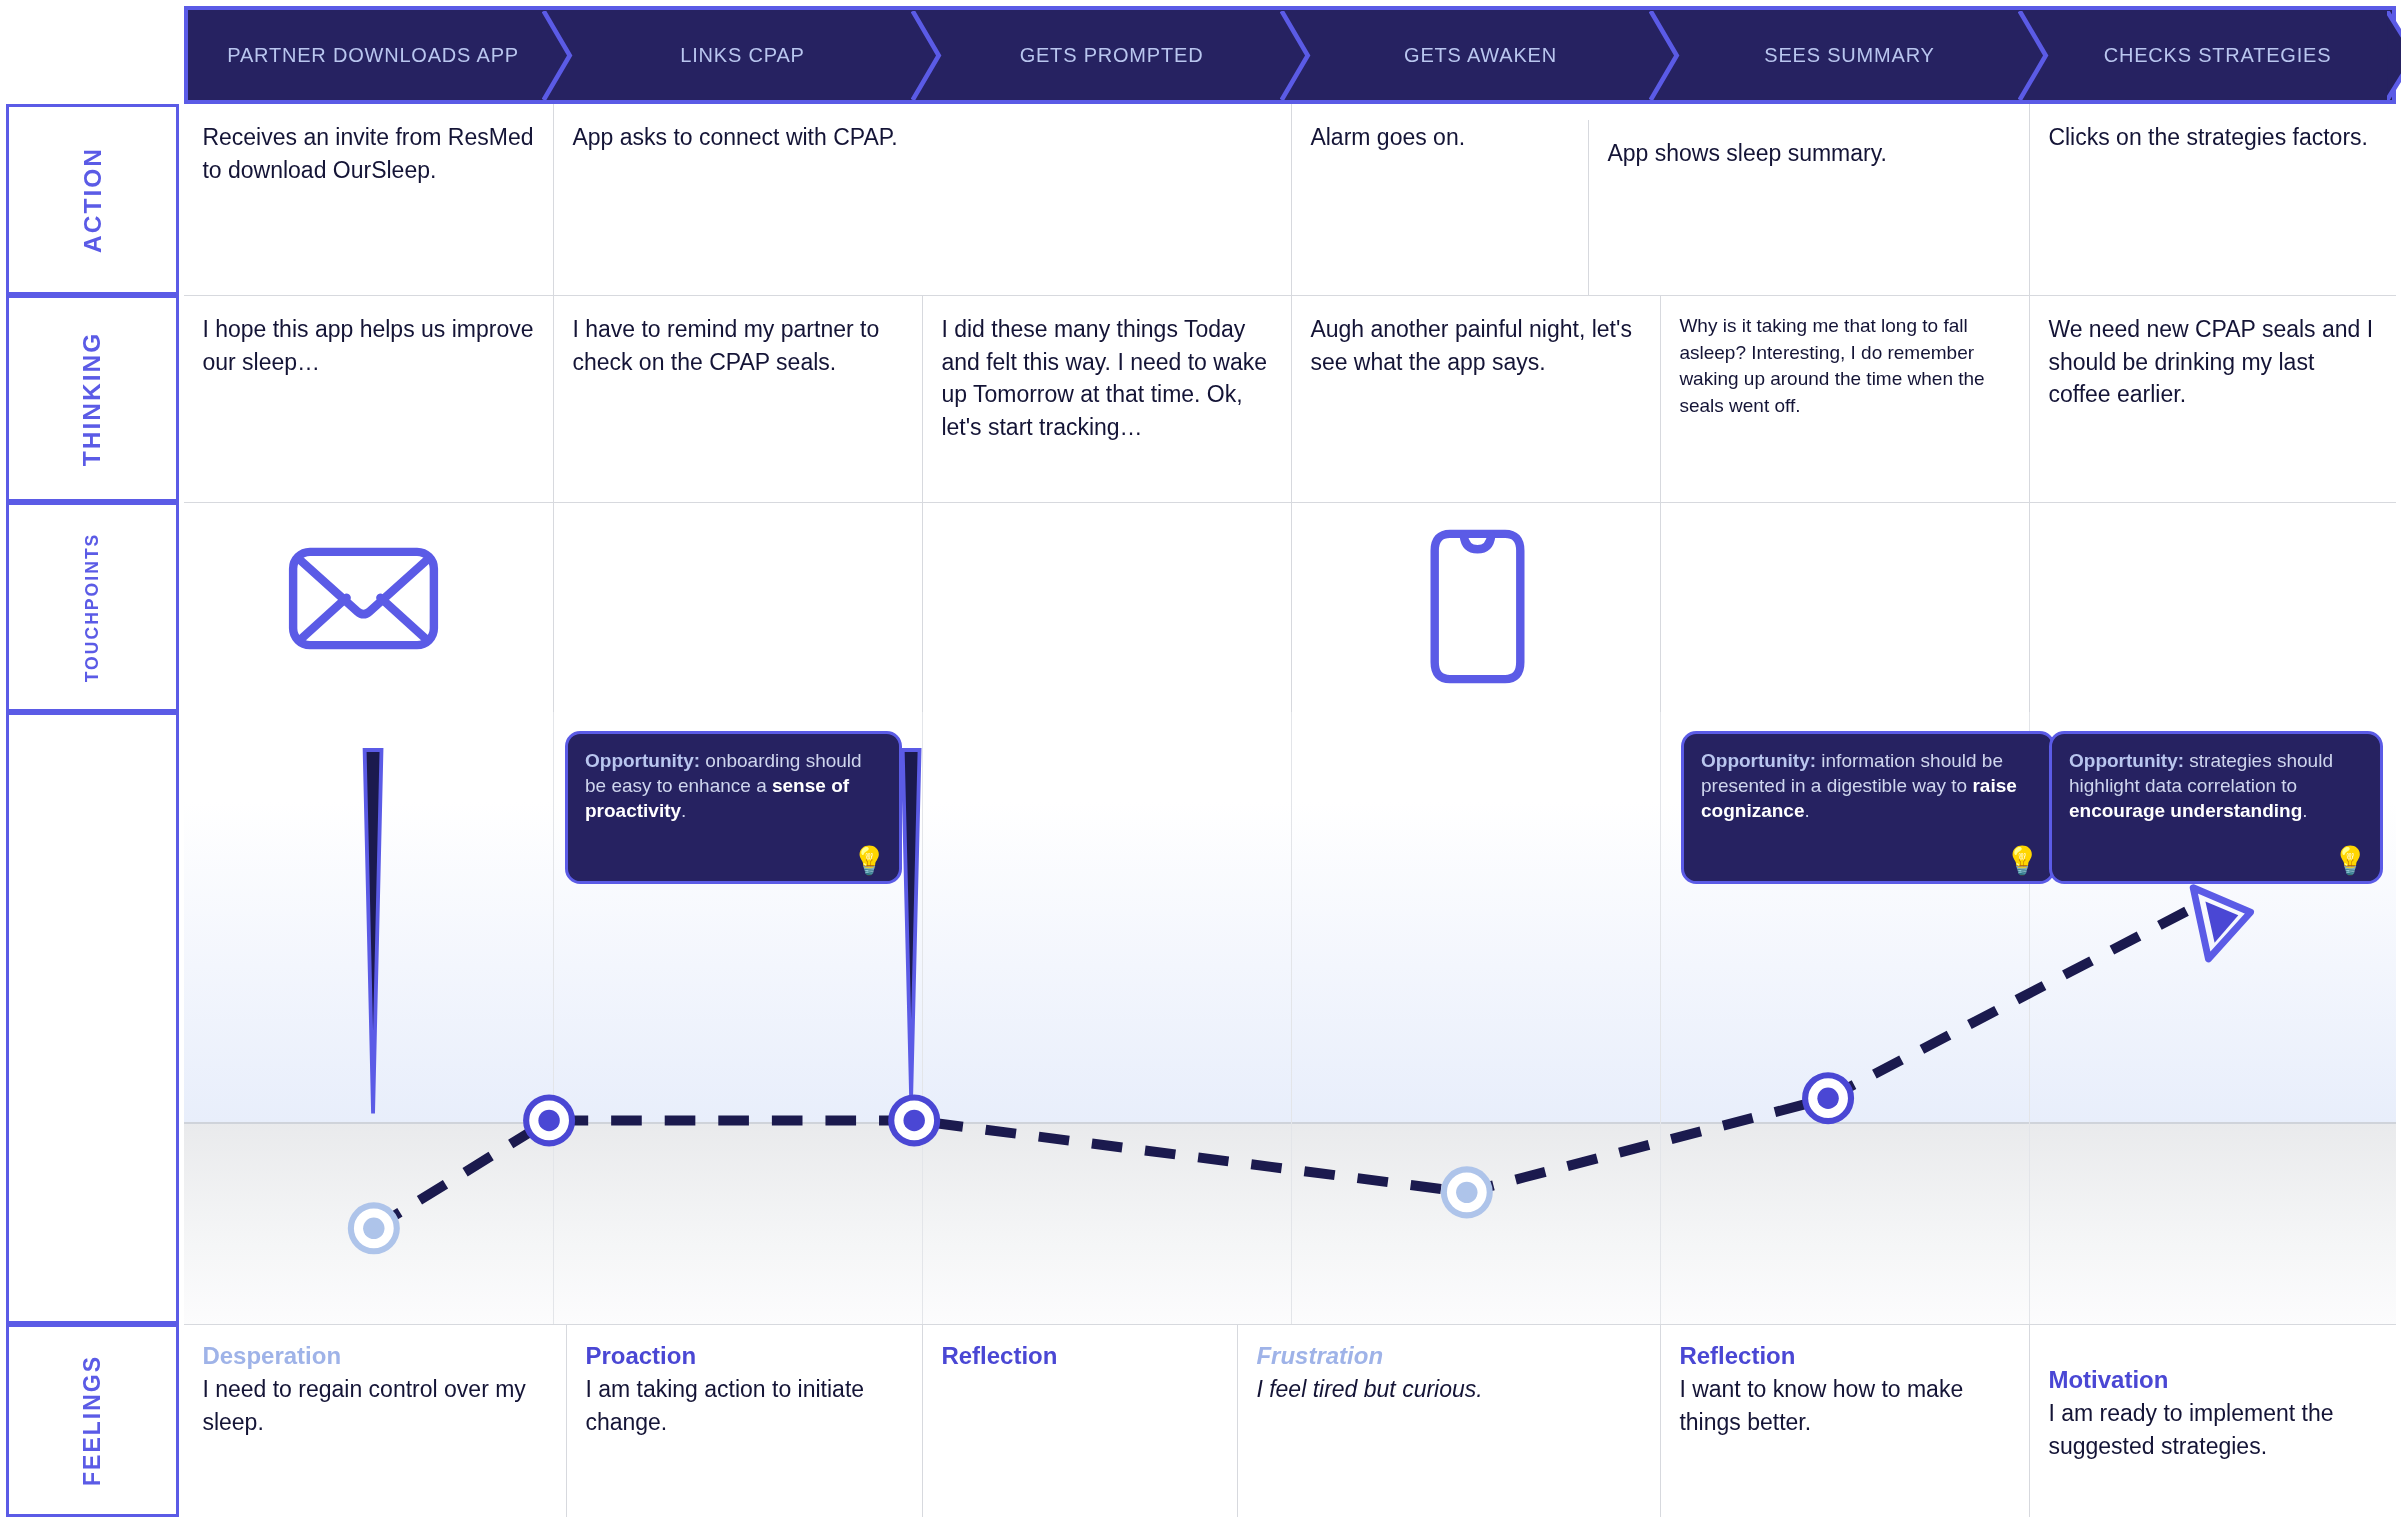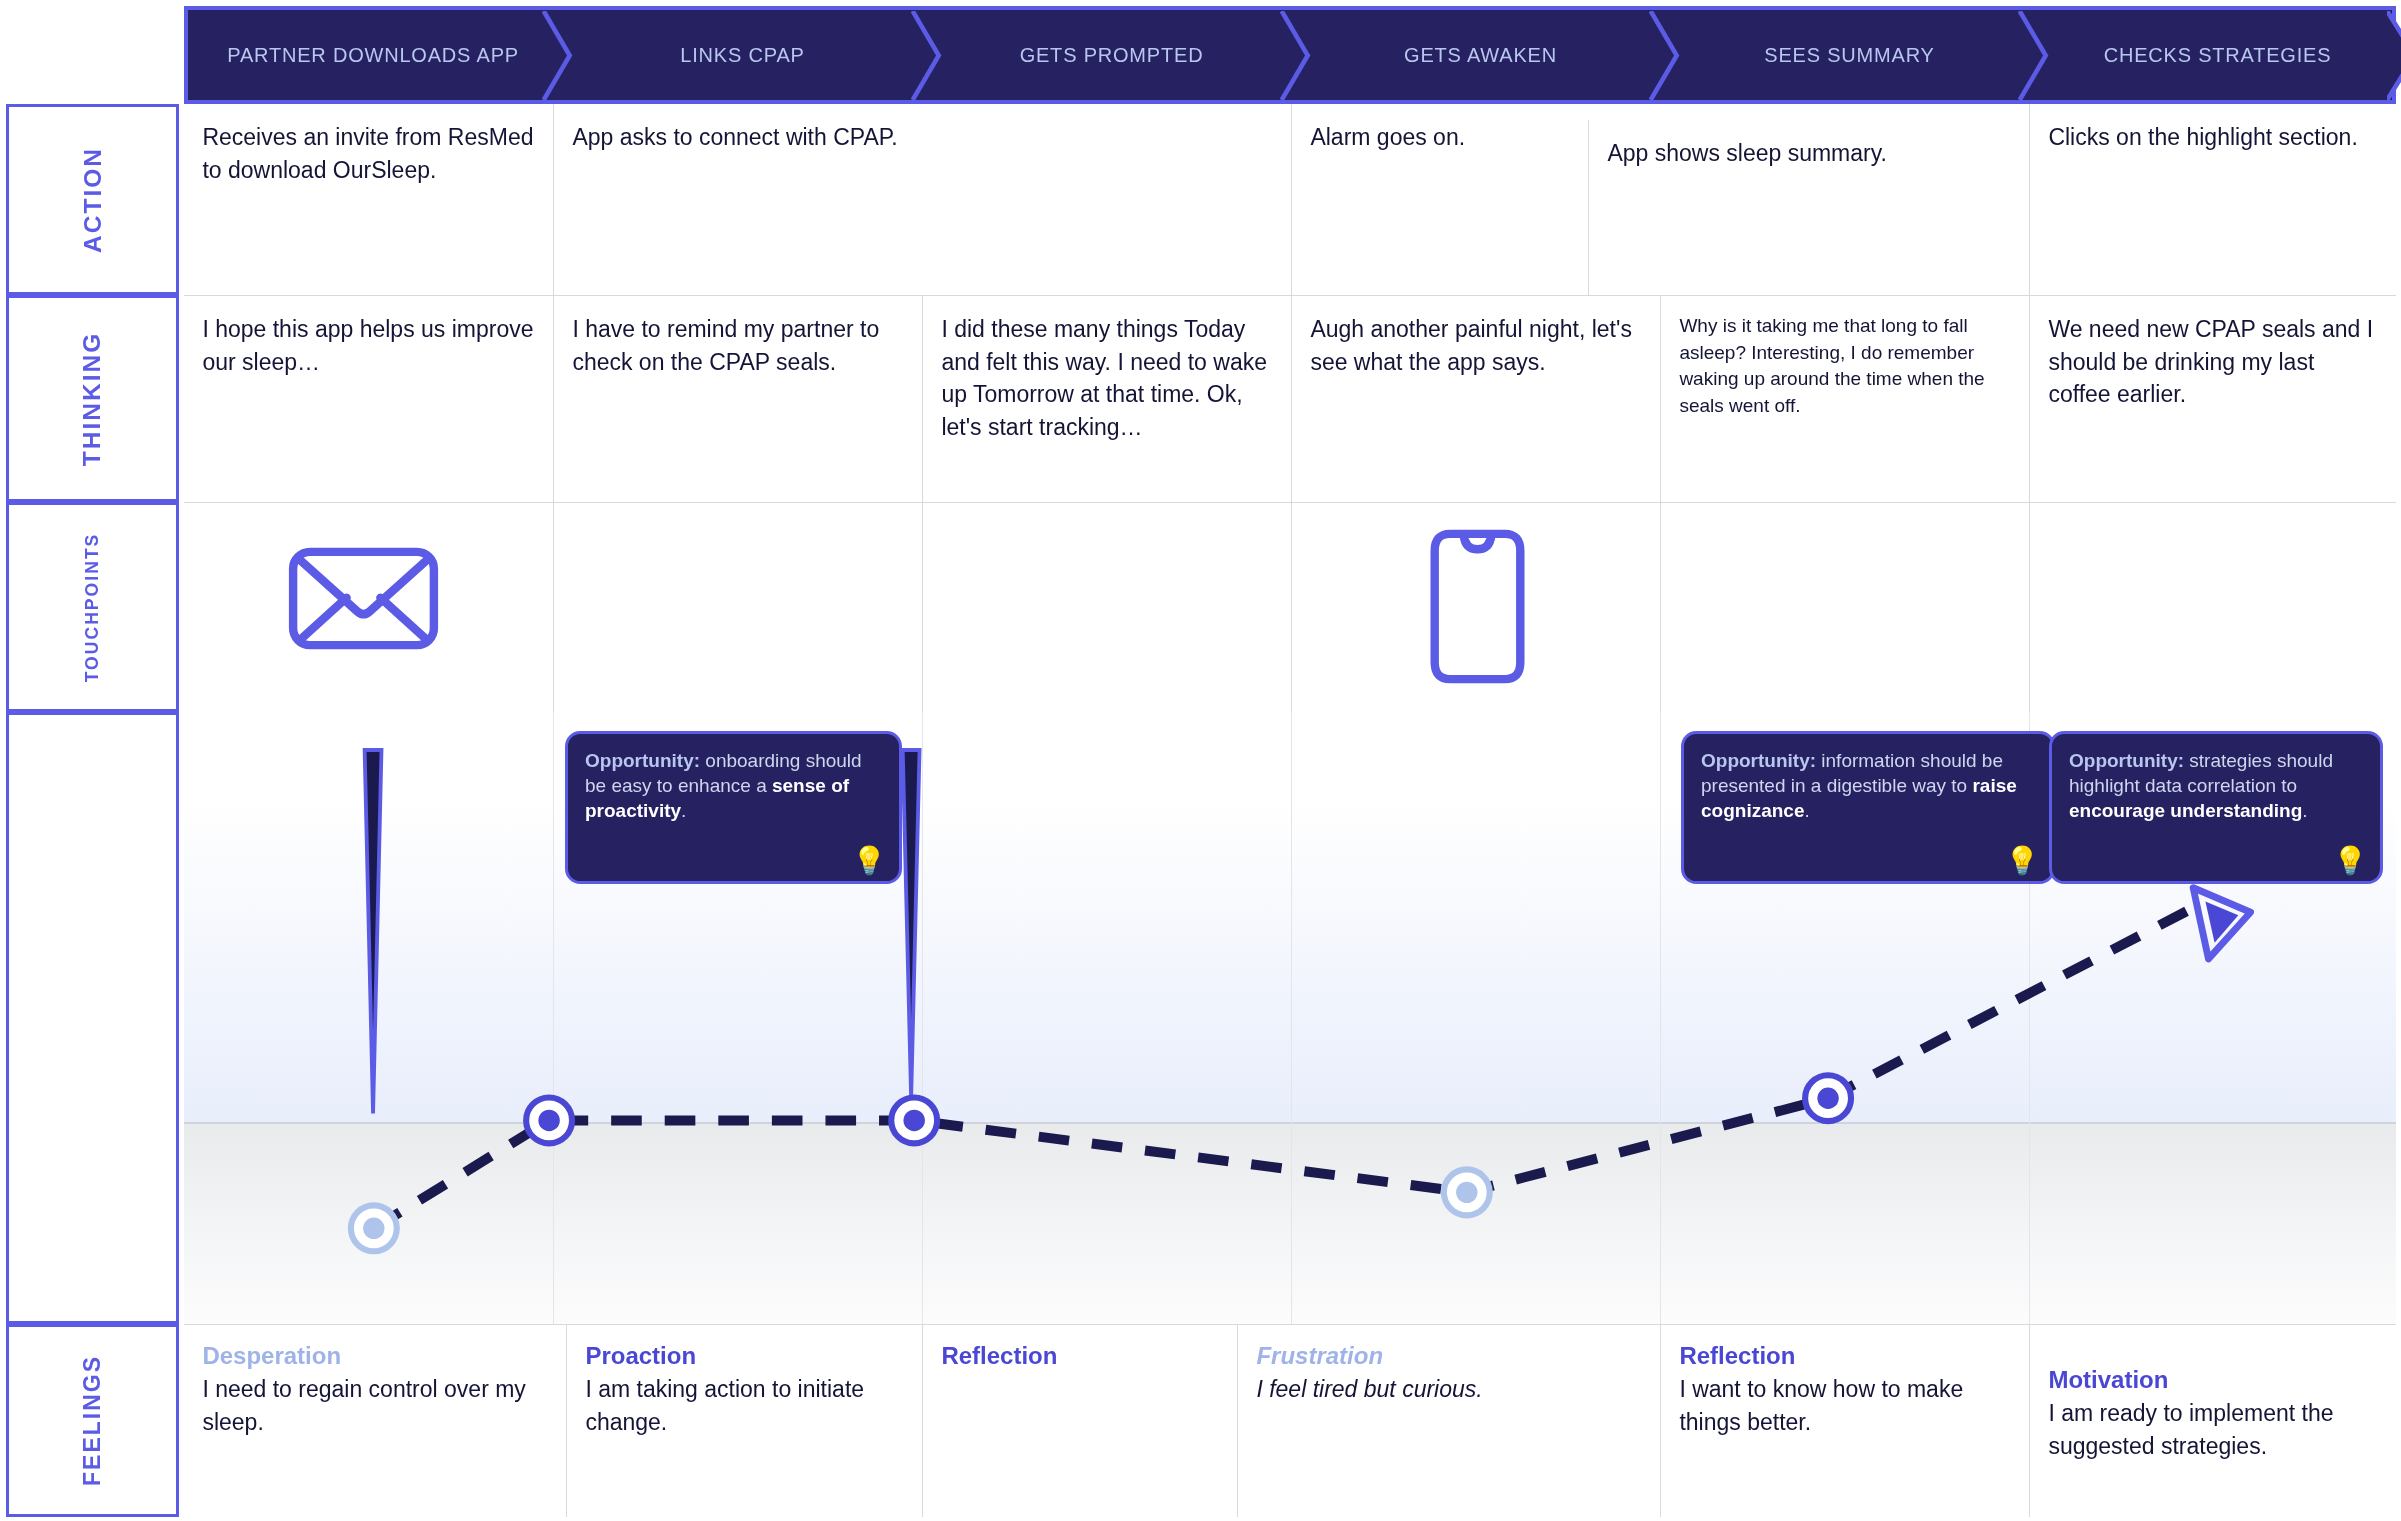--- a/index.html
+++ b/index.html
@@ -134,21 +134,21 @@
     <div class="cell divider" style="left:369px;width:369px;">
       <div class="celltext">App asks to connect with CPAP.</div>
       </div>
     <div class="cell divider" style="left:1107px;width:369px;">
       <div class="celltext">Alarm goes on.</div>
       </div>
     <div class="cell divider" style="left:1404px;width:369px;margin-top:16px;">
       <div class="celltext">App shows sleep summary.</div>
       </div>
     <div class="cell divider" style="left:1845px;width:367px;">
-      <div class="celltext">Clicks on the highlight section.</div>
+      <div class="celltext">Clicks on the strategies factors.</div>
       </div>
   </div>
   <div class="rowline" style="top:295px;"></div>
 
   <div class="row" style="top:296px;height:206px;">
     <div class="cell" style="left:0px;width:369px;">
       <div class="celltext">I hope this app helps us improve our sleep…</div>
       </div>
     <div class="cell divider" style="left:369px;width:369px;">
       <div class="celltext">I have to remind my partner to check on the CPAP seals.</div>

